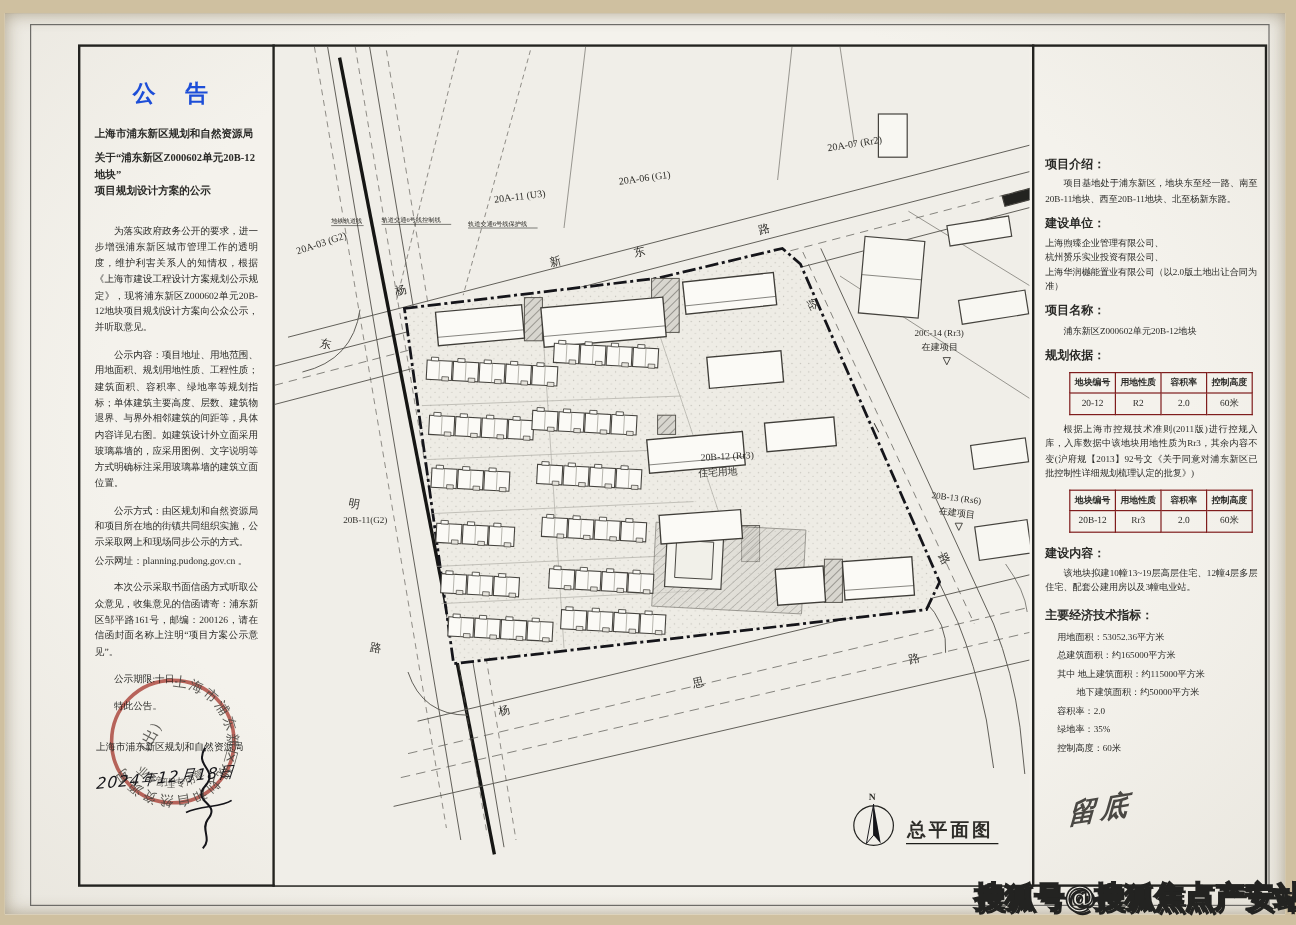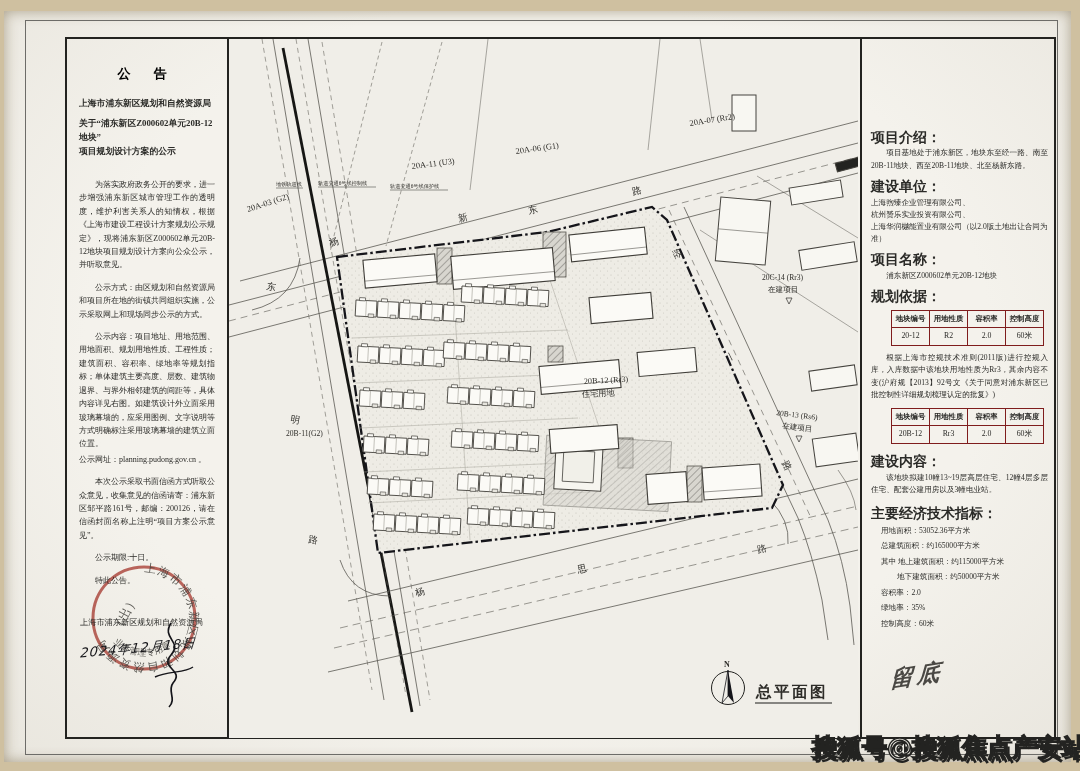--- a/index.html
+++ b/index.html
@@ -24,22 +24,22 @@
   }
   .vline{position:absolute;top:37px;height:702px;width:0;border-left:2px solid #232320;}
   .vl1{left:227px;} .vl2{left:860px;}
 
   
   .notice{
     position:absolute;left:67px;top:39px;width:159px;height:698px;
     box-sizing:border-box;padding:20px 11px 0 12px;background:transparent;
   }
   .notice h1{
-    margin:6px 0 14px 0;text-align:center;font-size:13px;font-weight:bold;
-    letter-spacing:10px;color:#000000;
+    margin:6px 0 14px 0;text-align:center;font-size:19px;font-weight:bold;
+    letter-spacing:10px;color:#1d4ed8;
   }
   .org{font-size:8.8px;font-weight:bold;margin:12px 0 6px 0;line-height:13px;}
   .subject{font-size:8.8px;font-weight:bold;line-height:14px;margin:0 0 4px 0;}
   .notice p{font-size:8px;line-height:13.4px;text-align:justify;margin:9px 0 0 0;}
   .p-ind{text-indent:2em;}
   .p-noind{text-indent:0;}
   .sign-block{position:absolute;left:13px;top:578px;width:146px;}
   .sign-org{font-size:8.2px;line-height:12px;}
   .hand-date{
     margin-top:9px;font-size:13px;color:#16161a;
@@ -48,21 +48,21 @@
   }
   .stamp{position:absolute;left:18px;top:519px;mix-blend-mode:multiply;opacity:.88;}
   .signature{position:absolute;left:74px;top:580px;}
 
   
   .info{
     position:absolute;left:862px;top:37px;width:194px;height:702px;
     box-sizing:border-box;padding:86px 8px 0 9px;
     font-size:7.6px;line-height:12.4px;
   }
-  .info .head{font-weight:bold;font-size:14px;margin:9px 0 3px 0;}
+  .info .head{font-weight:bold;font-size:10px;margin:9px 0 3px 0;}
   .info .txt{text-align:justify;margin:0;}
   .ind2em{text-indent:2em;}
   .builders div{line-height:12.2px;}
   .ptable{
     border-collapse:collapse;margin:6px 0 4px 20px;
     font-size:7.4px;text-align:center;
   }
   .ptable th,.ptable td{
     border:1px solid #7f1d1d;padding:2px 0;font-weight:bold;
   }
@@ -99,22 +99,22 @@
 <div class="vline vl2"></div>
 
 <div class="notice">
   <h1>公 告</h1>
   <div class="org">上海市浦东新区规划和自然资源局</div>
   <div class="subject">
     <div>关于“浦东新区Z000602单元20B-12地块”</div>
     <div>项目规划设计方案的公示</div>
   </div>
   <p class="p-ind" style="margin-top:20px">为落实政府政务公开的要求，进一步增强浦东新区城市管理工作的透明度，维护利害关系人的知情权，根据《上海市建设工程设计方案规划公示规定》，现将浦东新区Z000602单元20B-12地块项目规划设计方案向公众公示，并听取意见。</p>
+  <p class="p-ind">公示内容：项目地址、用地范围、用地面积、规划用地性质、工程性质；建筑面积、容积率、绿地率等规划指标；单体建筑主要高度、层数、建筑物退界、与界外相邻建筑的间距等，具体内容详见右图。如建筑设计外立面采用玻璃幕墙的，应采用图例、文字说明等方式明确标注采用玻璃幕墙的建筑立面位置。</p>
   <p class="p-ind">公示方式：由区规划和自然资源局和项目所在地的街镇共同组织实施，公示采取网上和现场同步公示的方式。</p>
-  <p class="p-ind">公示内容：项目地址、用地范围、用地面积、规划用地性质、工程性质；建筑面积、容积率、绿地率等规划指标；单体建筑主要高度、层数、建筑物退界、与界外相邻建筑的间距等，具体内容详见右图。如建筑设计外立面采用玻璃幕墙的，应采用图例、文字说明等方式明确标注采用玻璃幕墙的建筑立面位置。</p>
   <p class="p-noind" style="margin-top:2px">公示网址：planning.pudong.gov.cn 。</p>
   <p class="p-ind">本次公示采取书面信函方式听取公众意见，收集意见的信函请寄：浦东新区邹平路161号，邮编：200126，请在信函封面名称上注明“项目方案公示意见”。</p>
   <p class="p-ind">公示期限:十日。</p>
   <p class="p-ind">特此公告。</p>
 
   <svg class="stamp" width="118" height="120" viewBox="0 0 118 120">
     <defs>
       <path id="ring" d="M59,14 a46,46 0 1,1 -0.02,0"></path>
       <path id="inner" d="M24,78 a41,41 0 0,0 70,0"></path>
     </defs>

